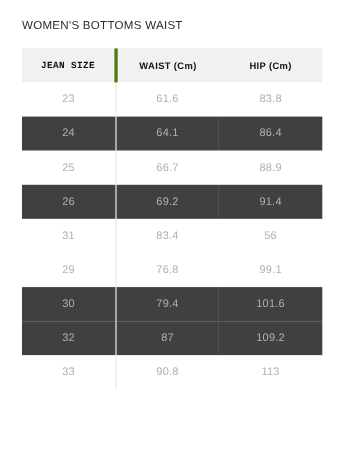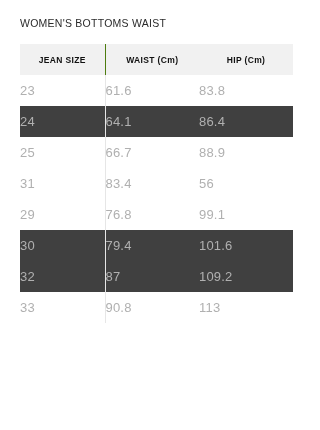--- a/index.html
+++ b/index.html
@@ -56,40 +56,41 @@
     font-weight: 700;
     letter-spacing: 0.35px;
     text-align: center;
     vertical-align: middle;
     padding: 0;
     border: 0;
   }
 
   .size-table tbody td {
     height: 31px;
-    font-size: 13px;
+    font-size: 10px;
     font-weight: 400;
     color: #b0b0b0;
-    text-align: left;
+    text-align: center;
     vertical-align: middle;
     padding: 0;
     border: 0;
     letter-spacing: 0.2px;
   }
 
   .size-table tbody tr.row-odd  td { background: #ffffff; }
   .size-table tbody tr.row-even td { background: #404040; }
 
   
   .size-table th.col-divider,
   .size-table td.col-divider {
     border-right: 1px solid #e6e6e6;
   }
   .size-table thead th.col-divider {
-    border-right: 1px solid #4d7c0f;
+    border-right: 3px solid #4d7c0f;
+    font-family: Liberation Mono, monospace;
   }
 </style>
 </head>
 <body>
 
 <div class="page">
 
   <div class="page-title">WOMEN'S BOTTOMS WAIST</div>
 
   <table class="size-table">
@@ -114,20 +115,25 @@
         <tr class="row-even">
           <td class="col-divider">24</td>
           <td>64.1</td>
           <td>86.4</td>
         </tr>
         <tr class="row-odd">
           <td class="col-divider">25</td>
           <td>66.7</td>
           <td>88.9</td>
         </tr>
+        <tr class="row-even">
+          <td class="col-divider">26</td>
+          <td>69.2</td>
+          <td>91.4</td>
+        </tr>
         <tr class="row-odd">
           <td class="col-divider">31</td>
           <td>83.4</td>
           <td>56</td>
         </tr>
         <tr class="row-odd">
           <td class="col-divider">29</td>
           <td>76.8</td>
           <td>99.1</td>
         </tr>

